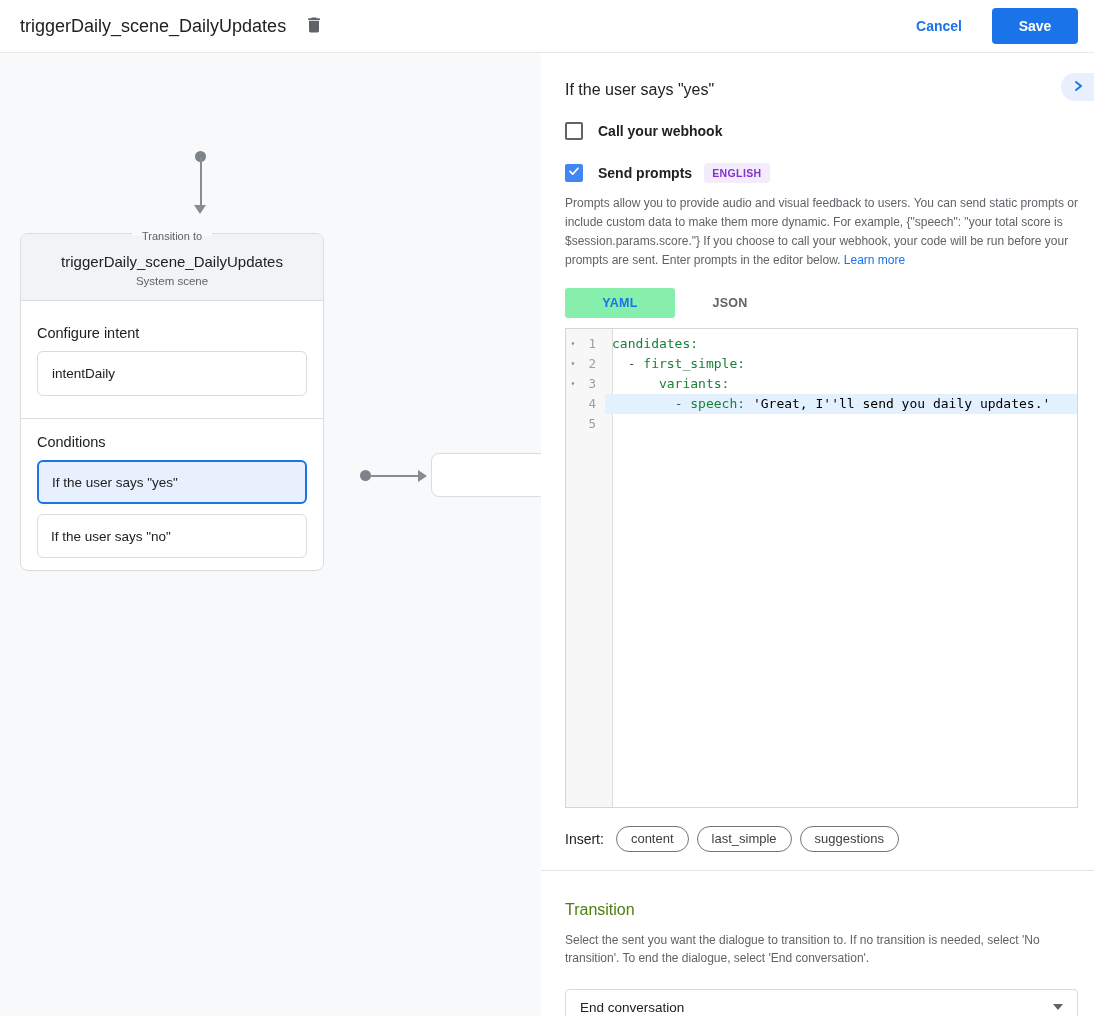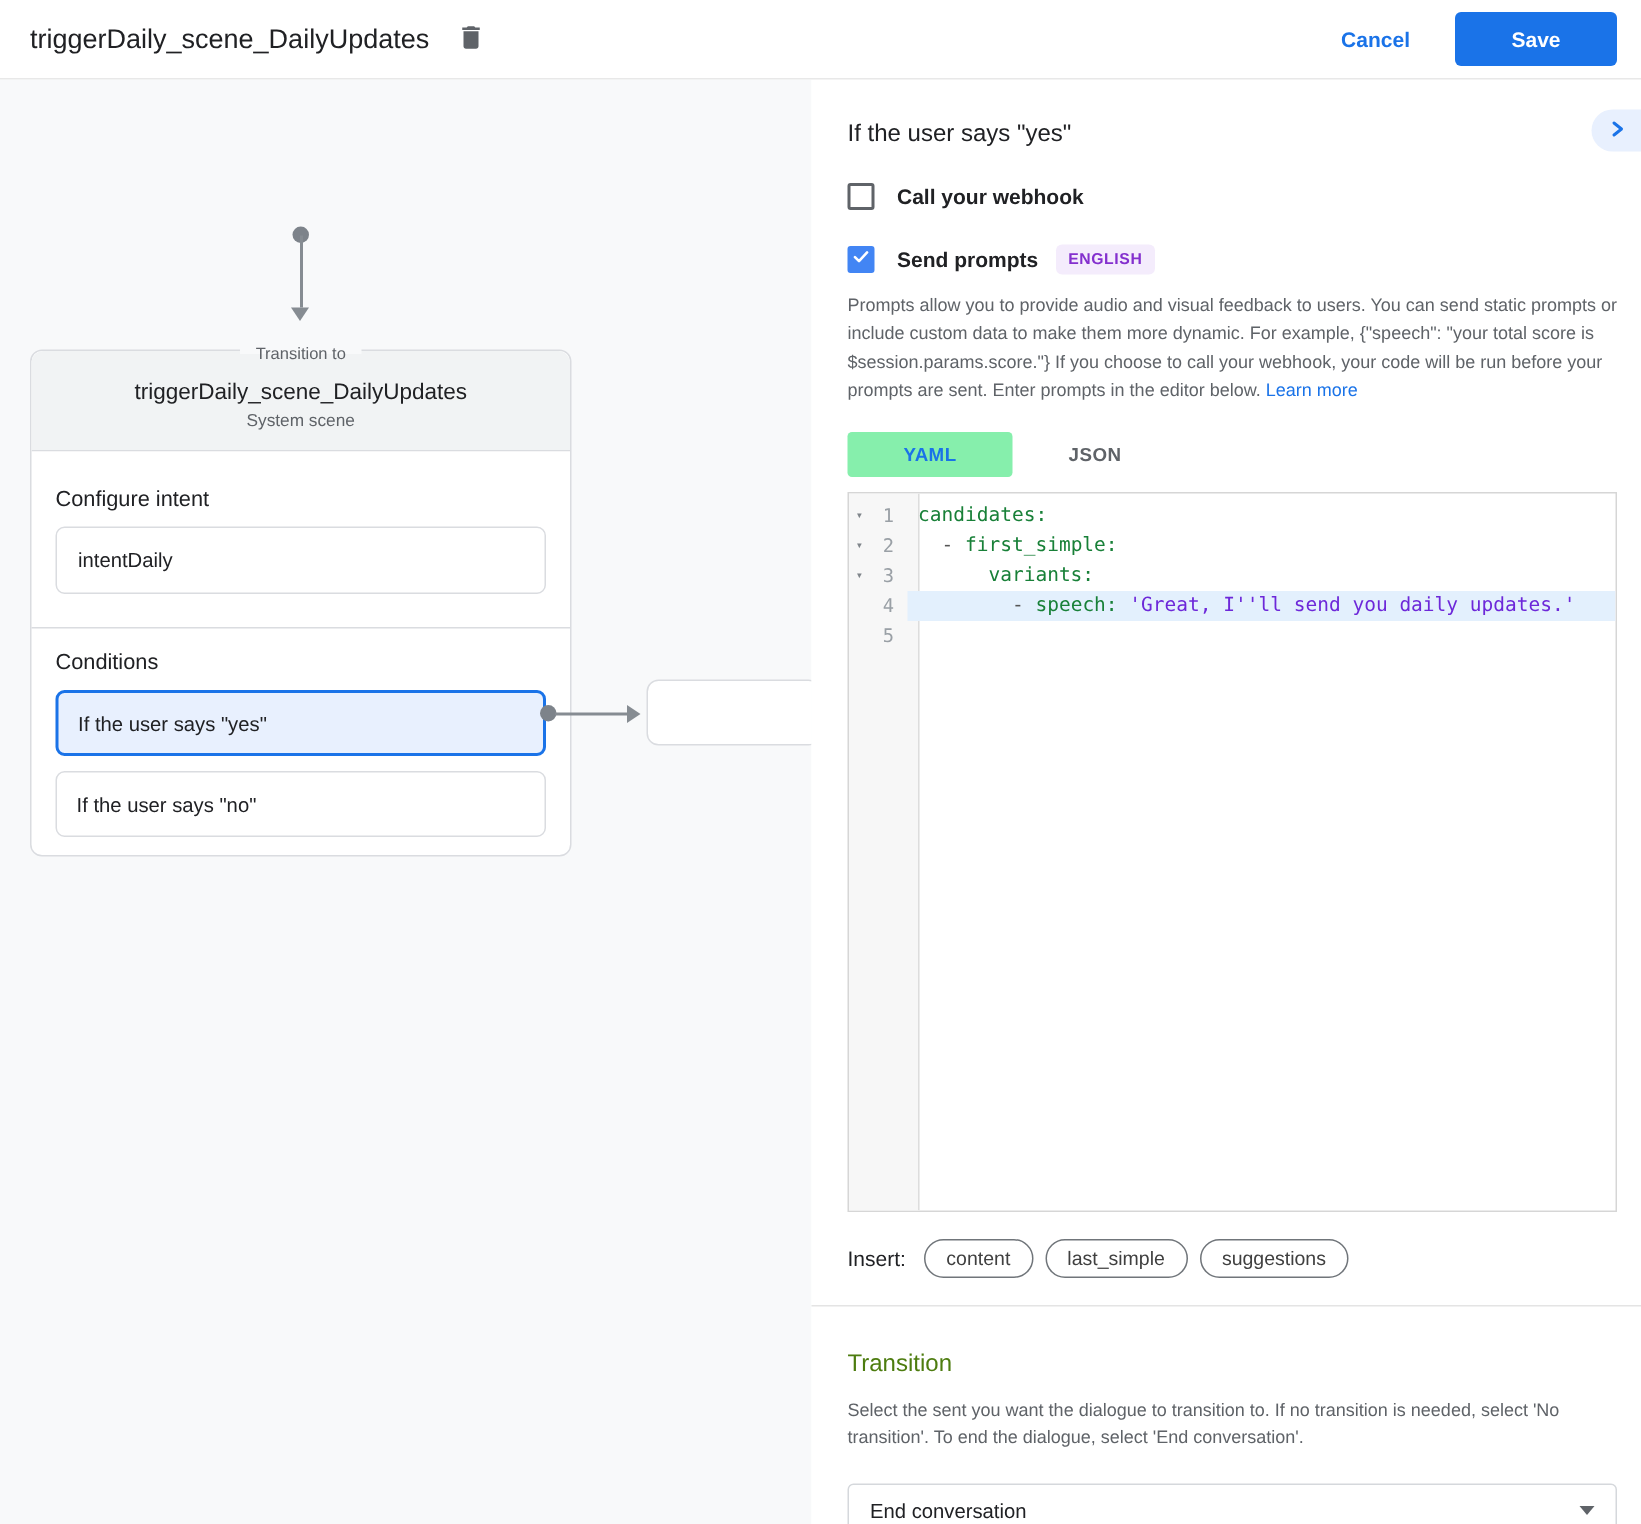--- a/index.html
+++ b/index.html
@@ -7,36 +7,36 @@
   body { font-family: "Liberation Sans", sans-serif; color:#202124; background:#fff; }
   .app { position:relative; width:1094px; height:1016px; overflow:hidden; background:#fff; }
 
   
   .topbar { position:absolute; top:0; left:0; right:0; height:53px; background:#fff;
             border-bottom:1px solid #e8e8e8; display:flex; align-items:center; padding:0 16px 0 20px; z-index:5; }
   .topbar-title { font-size:18px; color:#202124; }
   .trash-btn { margin-left:18px; background:none; border:none; cursor:pointer; display:flex; align-items:center; }
   .topbar-actions { margin-left:auto; display:flex; align-items:center; gap:30px; }
   .btn-cancel { background:none; border:none; color:#1a73e8; font-size:14px; font-weight:bold; cursor:pointer; font-family:inherit; }
-  .btn-save { background:#1a73e8; color:#fff; border:none; border-radius:4px; height:36px; width:108px;
+  .btn-save { background:#1a73e8; color:#fff; border:none; border-radius:4px; height:36px; width:86px;
               font-size:14px; font-weight:bold; cursor:pointer; font-family:inherit; }
 
   
   .canvas { position:absolute; top:53px; left:0; width:541px; bottom:0; background:#f8f9fa; overflow:hidden; }
   .node { position:absolute; background:#fff; border:1px solid #dadce0; border-radius:8px; }
   .legend { position:absolute; top:-8px; left:0; right:0; text-align:center; pointer-events:none; }
   .legend span { display:inline-block; font-size:11px; color:#5f6368; padding:0 10px;
                  background:linear-gradient(180deg,#f8f9fa 52%,#ffffff 52%); }
   .legend.on-gray span { background:linear-gradient(180deg,#f8f9fa 52%,#f1f3f4 52%); }
 
   .node-from { left:80px; top:25px; width:240px; height:80px; text-align:center; padding-top:23px; }
   .node-name { font-size:15px; color:#202124; }
   .node-type { font-size:11.5px; color:#5f6368; margin-top:5px; }
 
-  .node-to { left:20px; top:180px; width:361px; height:338px; background:#fff; }
+  .node-to { left:20px; top:180px; width:304px; height:338px; background:#fff; }
   .node-to-header { background:#f1f3f4; border-bottom:1px solid #dadce0; border-radius:8px 8px 0 0;
                     height:67px; text-align:center; padding-top:19px; }
   .sec1 { padding:24px 16px 0; }
   .sec-heading { font-size:14.5px; color:#202124; margin-bottom:10px; }
   .intent-box { height:45px; border:1px solid #dadce0; border-radius:6px; background:#fff;
                 display:flex; align-items:center; padding:0 14px; font-size:13.5px; color:#202124; }
   .sec-divider { border-top:1px solid #dadce0; margin-top:22px; }
   .sec2 { padding:15px 16px 0; }
   .condition { height:44px; border:1px solid #dadce0; border-radius:6px; background:#fff;
                display:flex; align-items:center; padding:0 13px; font-size:13.5px; color:#202124; cursor:pointer; }
@@ -78,21 +78,21 @@
   .tab.active { background:#86efac; color:#1a73e8; }
 
   .editor { position:relative; margin-top:10px; height:480px; border:1px solid #d6d6d6; background:#fff; overflow:hidden; }
   .gutter-bg { position:absolute; left:0; top:0; bottom:0; width:47px; background:#f7f7f7; border-right:1px solid #dddddd; }
   .lines { position:relative; padding-top:5px; font-family:"DejaVu Sans Mono", monospace; font-size:13px; line-height:20px; }
   .cm-line { display:flex; height:20px; }
   .cm-fold { width:14px; text-align:center; font-size:8px; color:#80868b; line-height:20px; flex:0 0 auto; }
   .cm-num { width:25px; flex:0 0 auto; text-align:right; padding-right:9px; color:#9aa0a6; font-size:12.5px; }
   .cm-code { flex:1; white-space:pre; padding-left:7px; overflow:hidden; color:#202124; }
   .cm-line.active .cm-code { background:#e3f0fd; }
-  .tok-green { color:#188038; } .tok-red { color:#6d28d9; } .tok-meta { color:#555; } .tok-plain { color:#202124; }
+  .tok-green { color:#188038; } .tok-red { color:#000000; } .tok-meta { color:#555; } .tok-plain { color:#202124; }
 
   .insert-row { margin-top:18px; display:flex; align-items:center; }
   .insert-label { font-size:14px; color:#202124; margin-right:12px; }
   .pill { height:26px; border:1px solid #70757a; border-radius:13px; background:#fff; padding:0 14px;
           font-size:13px; color:#404040; font-family:inherit; cursor:pointer; display:inline-flex; align-items:center; }
   .pill + .pill { margin-left:8px; }
 
   .panel-divider { height:1px; background:#e4e4e4; margin:18px -16px 0 -24px; }
 
   .transition-heading { margin-top:30px; font-size:16px; color:#4d7c0f; }

